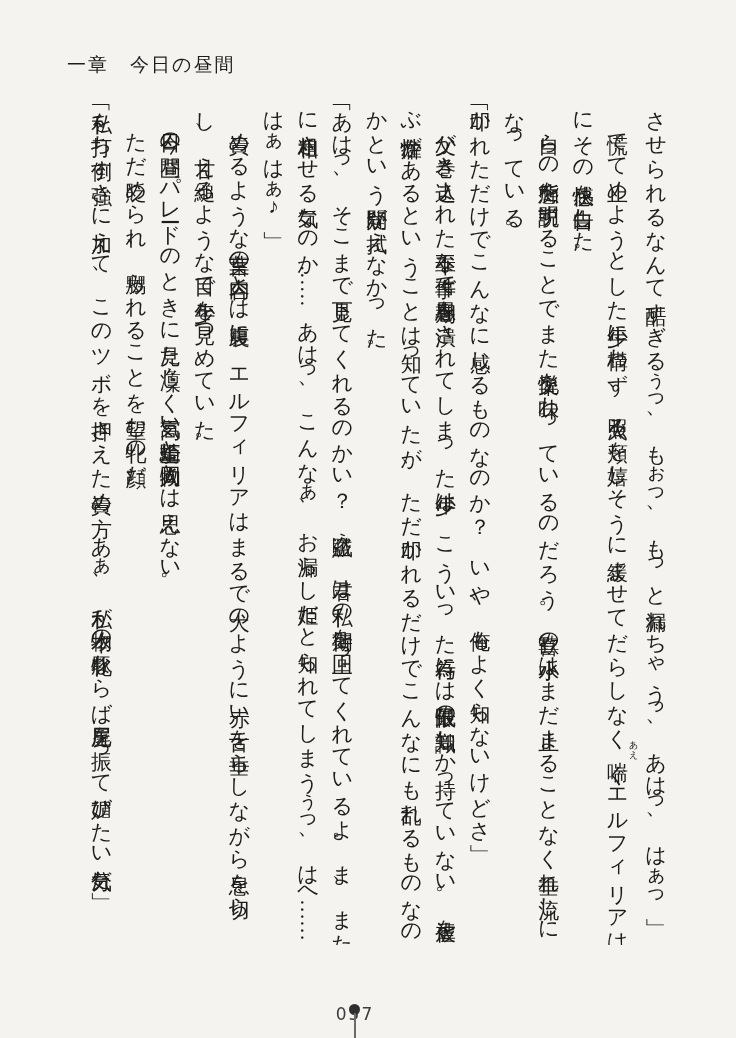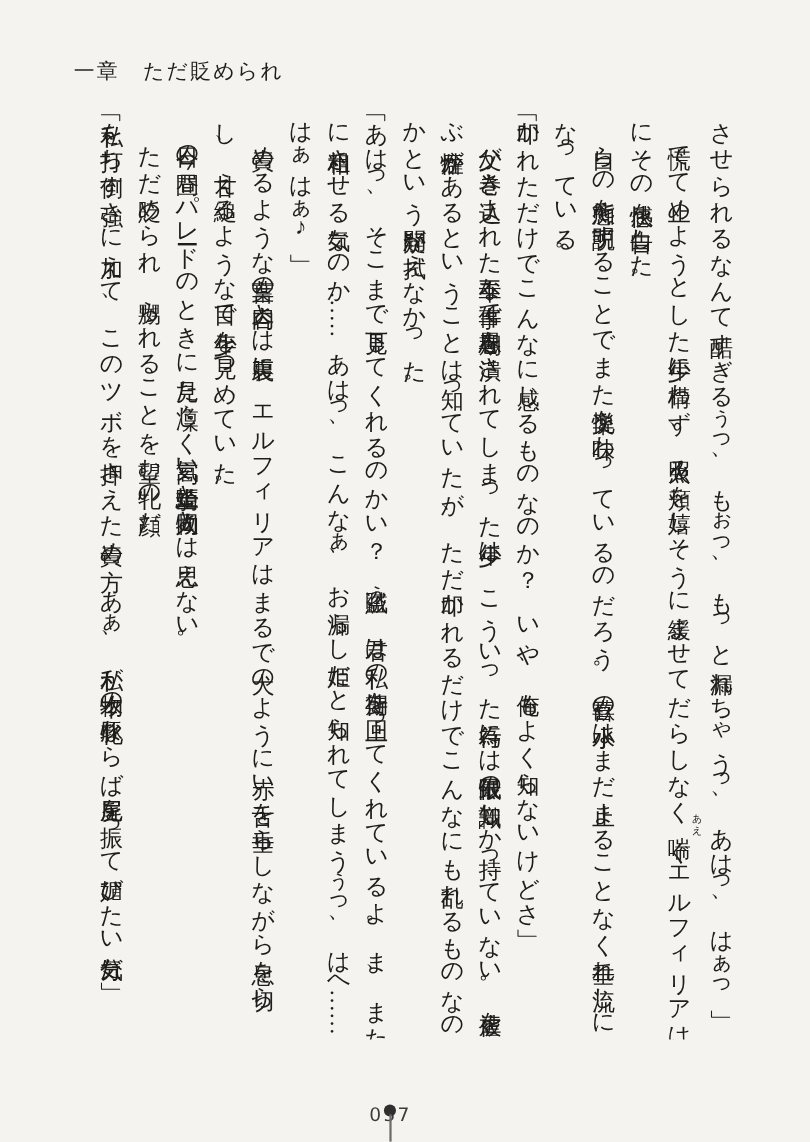--- a/index.html
+++ b/index.html
@@ -83,21 +83,21 @@
     width: 2px;
     height: 25px;
     background: #6a6a6a;
   }
 </style>
 </head>
 <body>
 
 <div class="page">
 
-  <div class="running-head">一章　ただ貶められ</div>
+  <div class="running-head">一章　今日の昼間</div>
 
   <div class="body-text" id="body-text">
       <p>させられるなんて酷すぎるぅっ、もぉっ、もっと漏れちゃうっ、あはっ、はぁっ」</p>
       <p class="indent">慌てて止めようとした少年に構わず、火照る頬を嬉しそうに緩ませてだらしなく<ruby>喘<rt>あえ</rt></ruby>ぐエルフィリアは素直にその快感を告白した。</p>
       <p class="indent">自らの痴態を説明することでまた悦楽を味わっているのだろう。歓喜の小水はまだ止まることなく垂れ流しになっている。</p>
       <p>「叩かれただけでこんなに感じるものなのか？　いや、俺もよく知らないけどさ」</p>
       <p class="indent">父が巻き込まれた不幸な事件で思春期を潰されてしまった少年は、こういった行為には最低限の知識しか持っていない。被虐を悦ぶ性癖があるということは知っていたが、ただ叩かれるだけでこんなにも乱れるものなのかという疑問が拭えなかった。</p>
       <p>「あはっ、そこまで見下してくれるのかい？　盗賊ぅ、君は私の期待を上回ってくれているよ。ま、また私に粗相させる気なのか……あはっ、こんなぁ、お漏らし姫だと知られてしまうぅっ、はへ……はぁはぁ♪」</p>
       <p class="indent">責めるような言葉の内容とは裏腹に、エルフィリアはまるで犬のように赤い舌を垂らしながら息を切らし、甘え縋るような目で少年を見つめていた。</p>
       <p class="indent">今日の昼間、パレードのときに見た凜々しく気高い姫騎士と同一人物とは思えない。</p>

